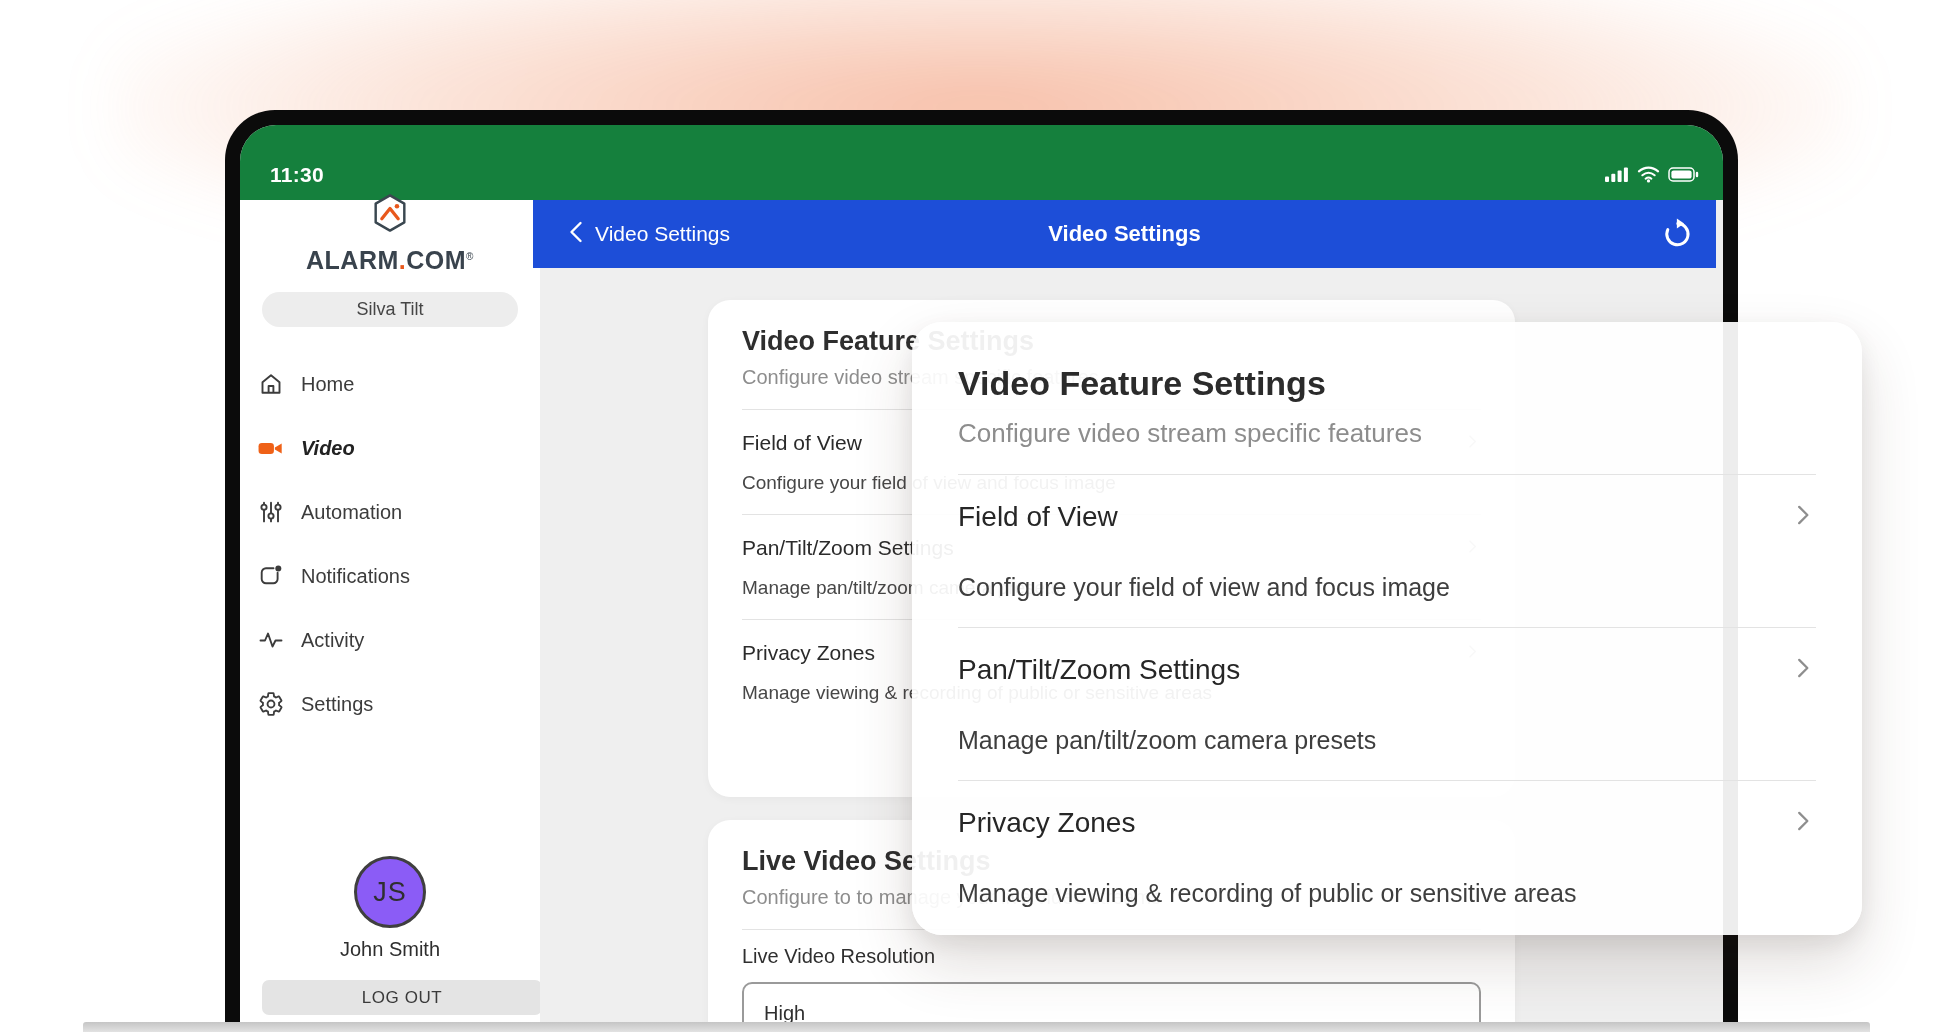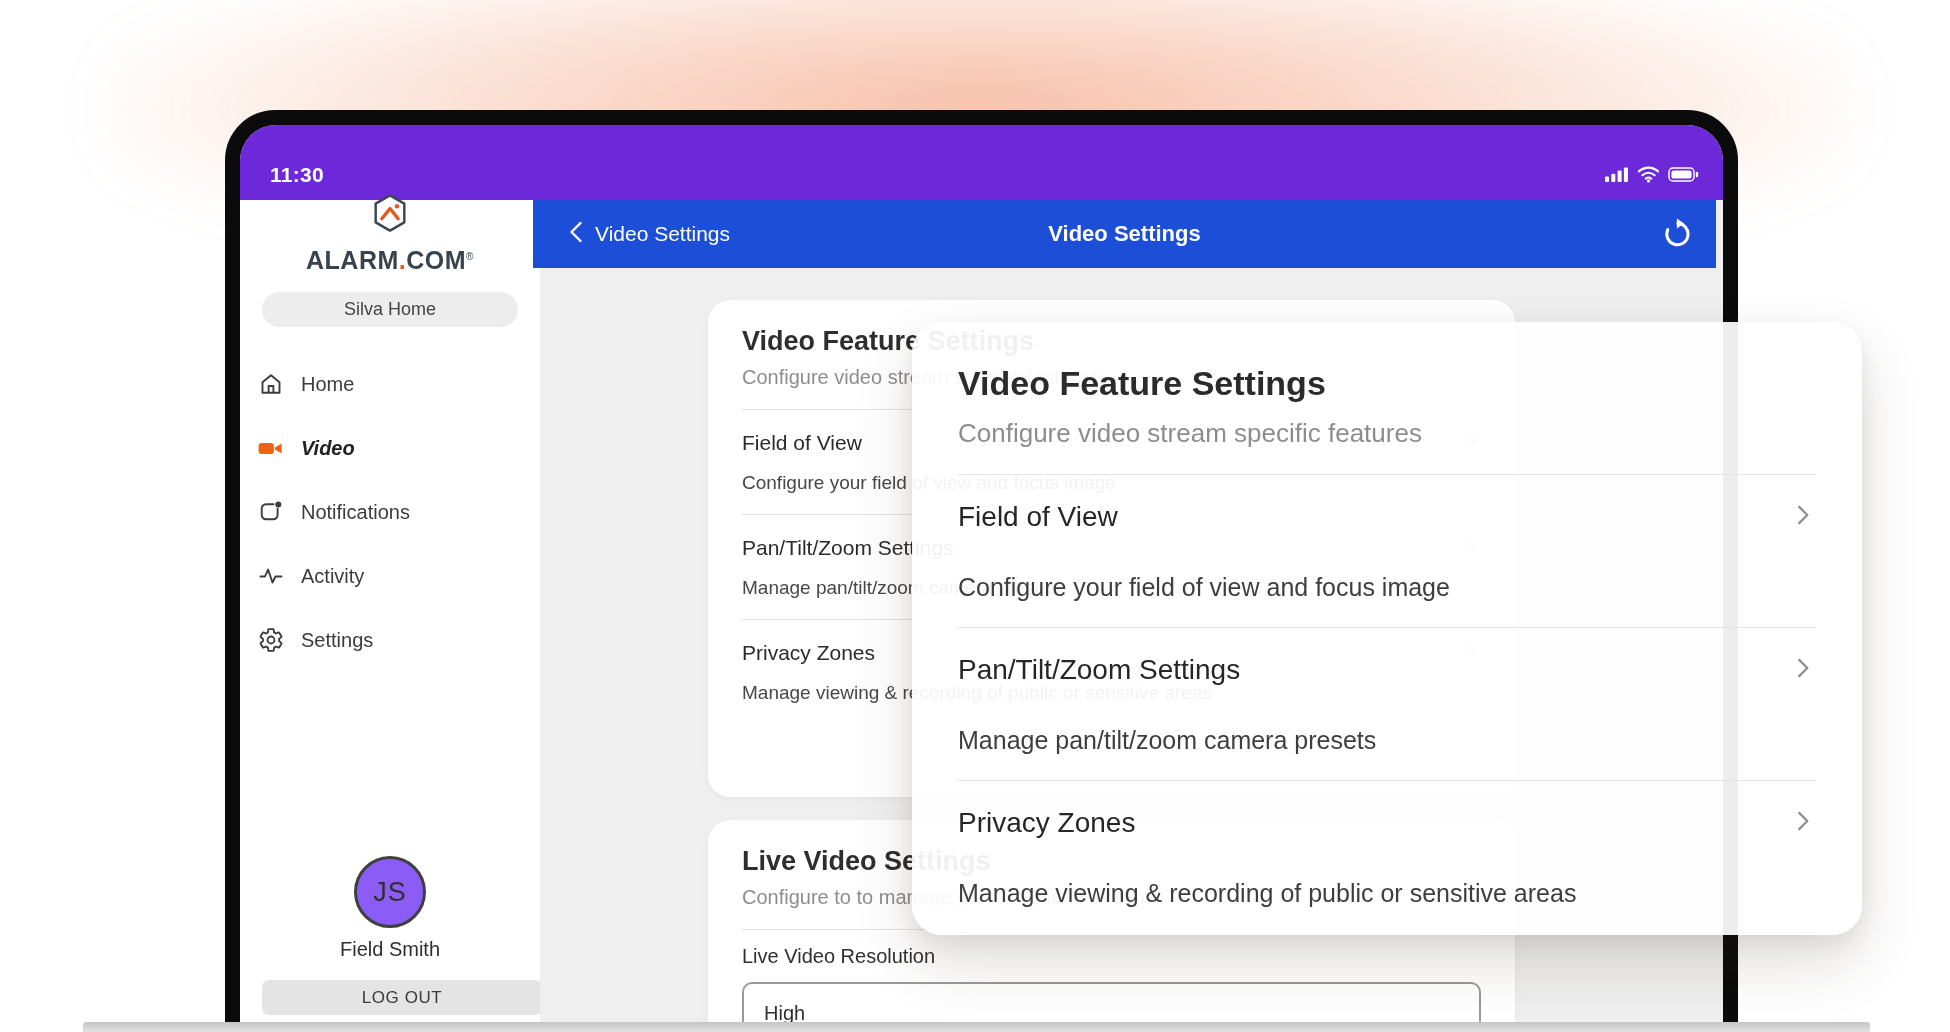--- a/index.html
+++ b/index.html
@@ -23,21 +23,21 @@
     position:absolute;left:225px;top:110px;width:1513px;height:980px;
     background:#0b0b0b;border-radius:50px 50px 0 0;z-index:1;
   }
   .screen{
     position:absolute;left:15px;top:15px;width:1483px;height:950px;
     border-radius:36px 36px 0 0;overflow:hidden;background:#EFEFEF;
   }
 
   
   .statusbar{
-    position:absolute;left:0;top:0;width:1483px;height:75px;background:#6d28d9;
+    position:absolute;left:0;top:0;width:1483px;height:75px;background:#15803d;
     display:flex;align-items:flex-end;justify-content:space-between;
     padding:0 24px 13px 30px;box-sizing:border-box;
   }
   .sb-time{color:#fff;font-size:21px;font-weight:bold;letter-spacing:.3px;}
   .sb-icons{display:flex;align-items:center;gap:8px;}
 
   
   .sidebar{
     position:absolute;left:0;top:75px;width:300px;height:875px;background:#ffffff;
   }
@@ -173,21 +173,21 @@
             <svg width="36" height="40" viewBox="0 0 44 48">
                 <path d="M22 2.5 L39.5 12.5 V35.5 L22 45.5 L4.5 35.5 V12.5 Z" fill="#fff" stroke="#3A4750" stroke-width="3" stroke-linejoin="round"></path>
                 <path d="M12 31 L22 18.5 L32 31" fill="none" stroke="#E8581C" stroke-width="4" stroke-linecap="round" stroke-linejoin="round"></path>
                 <circle cx="30.5" cy="15.8" r="2.8" fill="#E8581C"></circle>
               </svg>
           </span>
           <span class="logo-word"><span>ALARM</span><span class="dot">.</span><span>COM</span><sup>®</sup></span>
         </div>
 
         <div class="account-pill">
-          <span>Silva Home</span>
+          <span>Silva Tilt</span>
         </div>
 
         <div class="menu">
           <div class="menu-item">
             <span class="mi-icon">
               <svg width="26" height="26" viewBox="0 0 26 26">
                   <path d="M4.5 11.3 L13 4.2 L21.5 11.3 V21.8 H4.5 Z" fill="none" stroke="#3C3C3C" stroke-width="1.9" stroke-linejoin="round"></path>
                   <path d="M10.6 21.8 V15 H15.4 V21.8" fill="none" stroke="#3C3C3C" stroke-width="1.9" stroke-linejoin="round"></path>
                 </svg>
             </span>
@@ -198,20 +198,35 @@
               <svg width="27" height="27" viewBox="0 0 26 26">
                   <rect x="1.5" y="7.6" width="14.8" height="10.8" rx="3.2" fill="#EF6117"></rect>
                   <path d="M17.2 12.1 L23.8 8.2 V17.8 L17.2 13.9 Z" fill="#EF6117"></path>
                 </svg>
             </span>
             <span class="mi-label">Video</span>
           </div>
           <div class="menu-item">
             <span class="mi-icon">
               <svg width="26" height="26" viewBox="0 0 26 26">
+                  <g stroke="#3C3C3C" stroke-width="1.9" stroke-linecap="round" fill="#fff">
+                    <line x1="6" y1="3.6" x2="6" y2="22.4"></line>
+                    <line x1="13" y1="3.6" x2="13" y2="22.4"></line>
+                    <line x1="20" y1="3.6" x2="20" y2="22.4"></line>
+                    <circle cx="6" cy="8.2" r="2.6"></circle>
+                    <circle cx="13" cy="17" r="2.6"></circle>
+                    <circle cx="20" cy="8.2" r="2.6"></circle>
+                  </g>
+                </svg>
+            </span>
+            <span class="mi-label">Automation</span>
+          </div>
+          <div class="menu-item">
+            <span class="mi-icon">
+              <svg width="26" height="26" viewBox="0 0 26 26">
                   <path d="M15.5 5.2 H8 a4.3 4.3 0 0 0 -4.3 4.3 V16 A4.3 4.3 0 0 0 8 20.3 h7.3 A4.3 4.3 0 0 0 19.6 16 V9.8" fill="none" stroke="#3C3C3C" stroke-width="1.9" stroke-linecap="round"></path>
                   <circle cx="20.3" cy="5.6" r="3" fill="#3C3C3C"></circle>
                 </svg>
             </span>
             <span class="mi-label">Notifications</span>
           </div>
           <div class="menu-item">
             <span class="mi-icon">
               <svg width="26" height="26" viewBox="0 0 26 26">
                   <path d="M2.5 13.5 H7 L10 6.5 L14.5 19.5 L17.5 13.5 H23.5" fill="none" stroke="#3C3C3C" stroke-width="1.9" stroke-linecap="round" stroke-linejoin="round"></path>
@@ -226,21 +241,21 @@
                   <circle cx="12" cy="12" r="3.2" fill="none" stroke="#3C3C3C" stroke-width="1.7"></circle>
                 </svg>
             </span>
             <span class="mi-label">Settings</span>
           </div>
         </div>
 
         <div class="avatar">
           <span>JS</span>
         </div>
-        <div class="user-name">Field Smith</div>
+        <div class="user-name">John Smith</div>
         <div class="logout-btn">
           <span>LOG OUT</span>
         </div>
       </div>
 
       <div class="navbar">
         <div class="nav-back">
           <span>
             <svg width="20" height="24" viewBox="0 0 20 24">
                 <path d="M14.5 3 L5.5 12 L14.5 21" fill="none" stroke="#fff" stroke-width="2.4" stroke-linecap="round" stroke-linejoin="round"></path>

